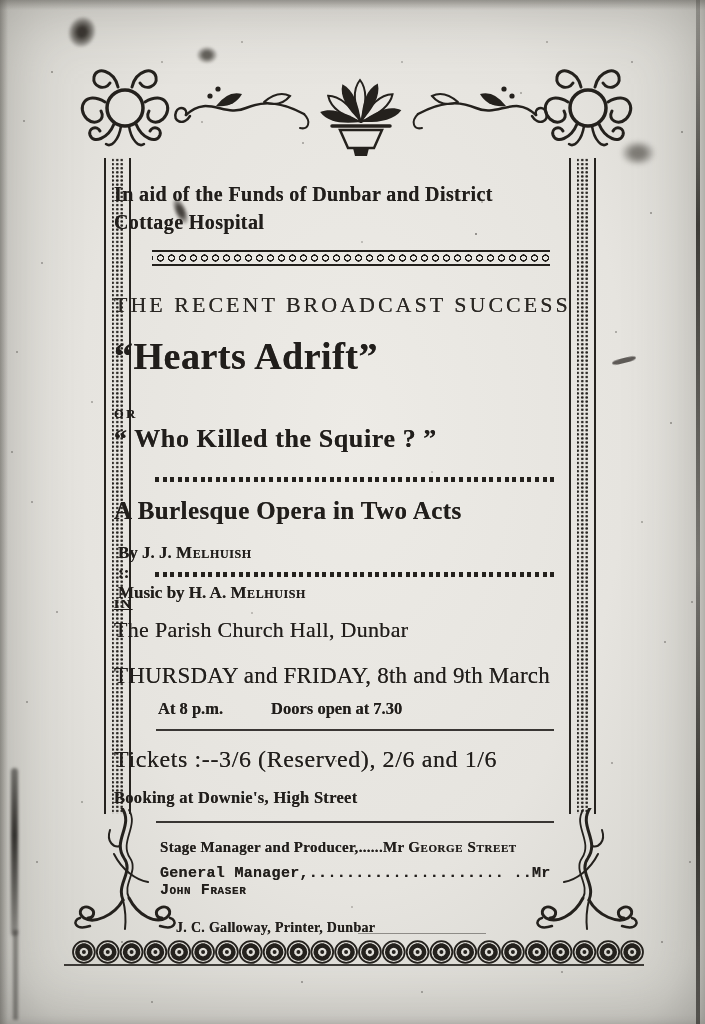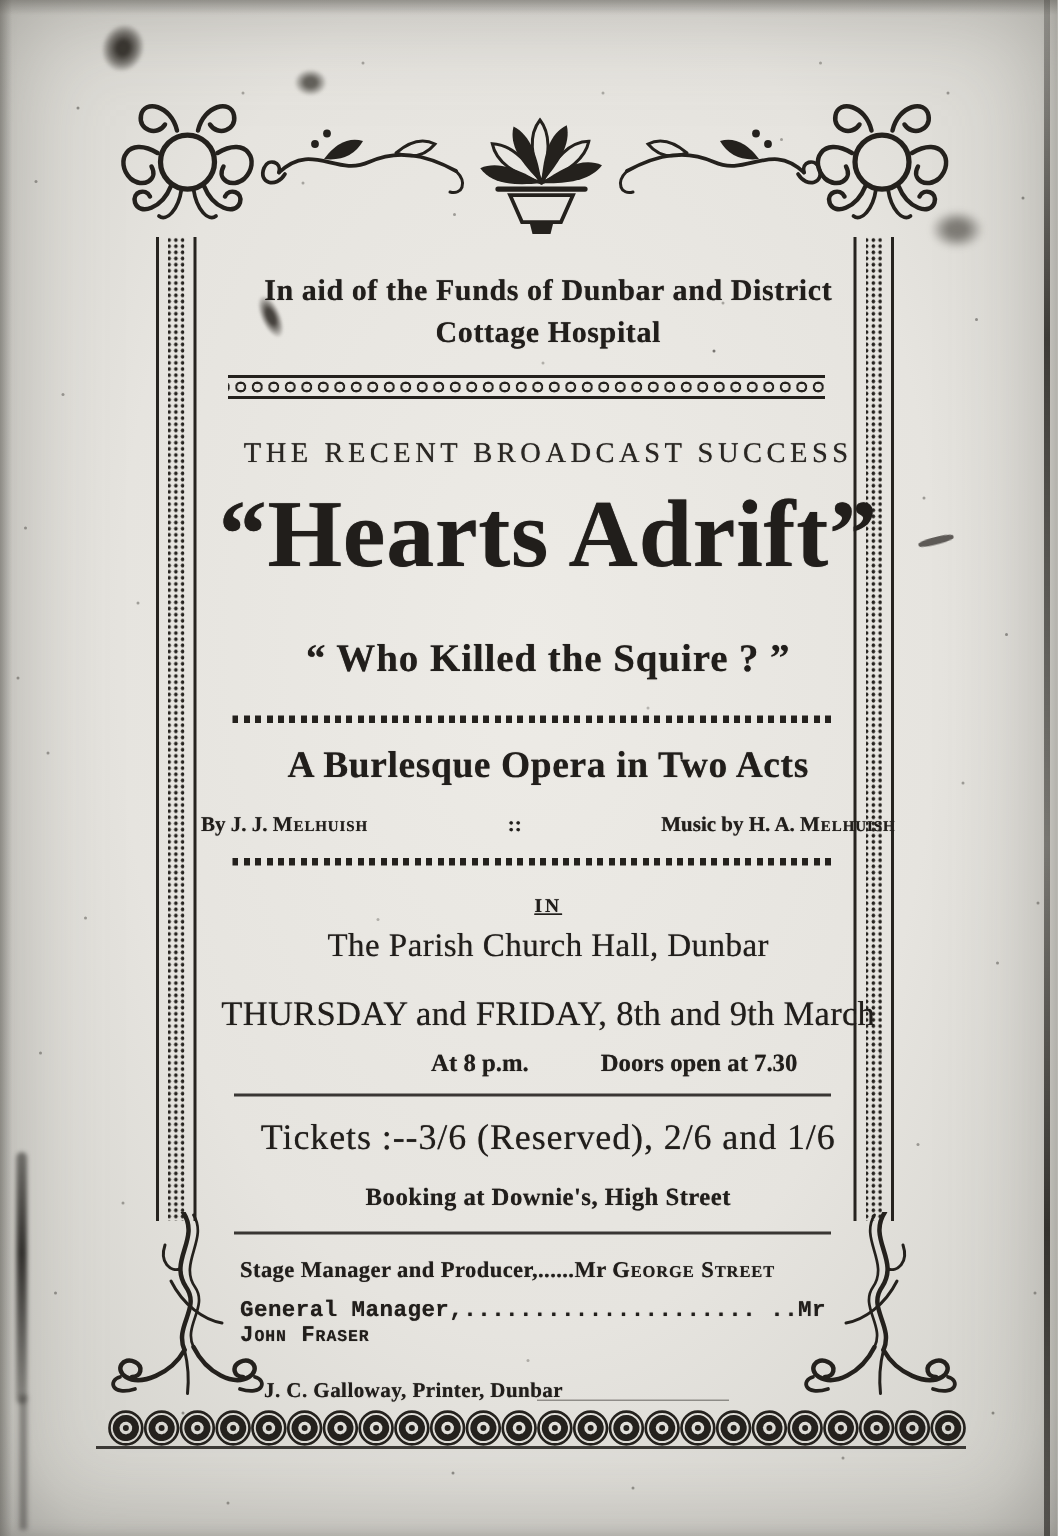--- a/index.html
+++ b/index.html
@@ -16,29 +16,29 @@
   }
   .page::before{ 
     content:"";position:absolute;left:0;top:0;right:0;height:10px;
     background:linear-gradient(180deg, rgba(88,86,80,.38), rgba(88,86,80,0));
   }
   .page::after{ 
     content:"";position:absolute;left:0;top:0;bottom:0;width:8px;
     background:linear-gradient(90deg, rgba(70,68,62,.35), rgba(70,68,62,0));
   }
   
-  .tb{position:absolute;left:130px;width:471px;text-align:center;}
+  .tb{position:absolute;left:114px;width:471px;text-align:left;}
   .ink{color:#211e1b;text-shadow:0 0 .5px rgba(33,30,27,.75);}
   .charity{top:180px;font-size:20px;font-weight:700;line-height:28px;letter-spacing:.4px;}
-  .tagline{top:292px;font-size:19px;letter-spacing:3px;color:#2a2723;}
-  .title{top:326px;font-size:64px;font-weight:700;letter-spacing:.5px;line-height:60px;}
+  .tagline{top:292px;font-size:22px;letter-spacing:3px;color:#2a2723;}
+  .title{top:326px;font-size:38px;font-weight:700;letter-spacing:.5px;line-height:60px;}
   .or{top:407px;font-size:12.5px;font-weight:700;letter-spacing:2.5px;}
   .subtitle{top:424px;font-size:26px;font-weight:700;letter-spacing:.6px;}
   .genre{top:497px;font-size:25px;font-weight:700;letter-spacing:.4px;}
-  .byline{top:543px;font-size:14px;font-weight:700;display:flex;justify-content:space-between;padding:0 4px;box-sizing:border-box;}
+  .byline{top:543px;font-size:17px;font-weight:700;display:flex;justify-content:space-between;padding:0 4px;box-sizing:border-box;flex-direction:column;}
   .in{top:596px;font-size:13px;font-weight:700;letter-spacing:2px;text-decoration:underline;}
   .venue{top:617px;font-size:22px;font-weight:400;letter-spacing:.3px;}
   .dates{top:663px;font-size:23px;font-weight:400;letter-spacing:.2px;}
   .timerow{top:699px;font-size:16.5px;font-weight:700;margin-left:44px;}
   .timerow .gap{display:inline-block;width:48px;}
   .tickets{top:746px;font-size:24px;letter-spacing:.6px;}
   .booking{top:788px;font-size:16.5px;font-weight:700;letter-spacing:.3px;}
   .staffrow{position:absolute;left:160px;width:400px;text-align:left;font-size:15px;font-weight:700;letter-spacing:.3px;}
   .staff1{top:839px;} .staff2{top:865px;font-family:Liberation Mono, monospace;}
   .printer{position:absolute;left:176px;top:920px;font-size:14px;font-weight:700;letter-spacing:.3px;}
@@ -233,20 +233,21 @@
 
   <div class="tb ink charity">
     <div>In aid of the Funds of Dunbar and District</div>
     <div>Cottage Hospital</div>
   </div>
 
   <div class="tb ink tagline">THE RECENT BROADCAST SUCCESS</div>
 
   <div class="tb ink title">“Hearts Adrift”</div>
 
+  <div class="tb ink or">OR</div>
 
   <div class="tb ink subtitle">“ Who Killed the Squire ? ”</div>
 
   <div class="tb ink genre">A Burlesque Opera in Two Acts</div>
 
   <div class="tb ink byline">
     <span><span>By J. J.</span> <span class="sc">Melhuish</span></span>
     <span>::</span>
     <span><span>Music by H. A.</span> <span class="sc">Melhuish</span></span>
   </div>

